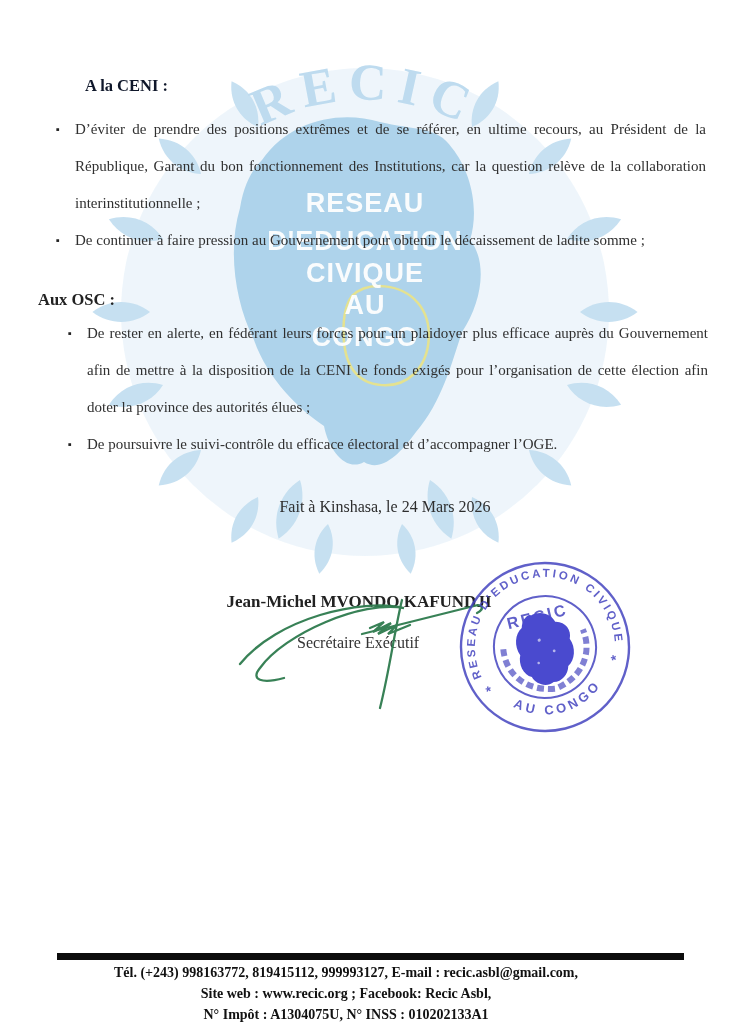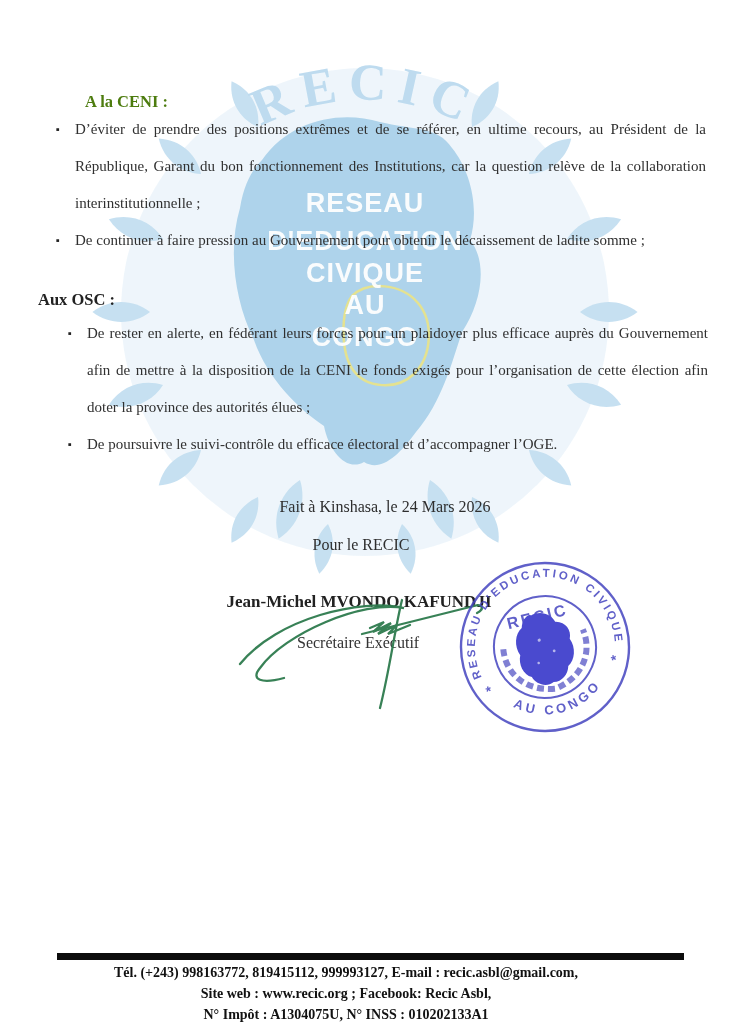--- a/index.html
+++ b/index.html
@@ -5,21 +5,21 @@
   html,body{margin:0;padding:0;background:#888;}
   .page{
     position:relative; width:748px; height:1024px; background:#ffffff;
     overflow:hidden; font-family:"Liberation Serif", serif; color:#2e2e2e;
     margin:0 auto;
   }
   
   .wm{position:absolute; left:0; top:0; z-index:0;}
   
   .content{position:absolute; inset:0; z-index:2;}
-  .h-ceni{position:absolute; left:85px; top:92px; font-size:16.5px; font-weight:bold; color:#4d7c0f;}
+  .h-ceni{position:absolute; left:85px; top:76px; font-size:16.5px; font-weight:bold; color:#0f172a;}
   .h-osc{position:absolute; left:18px; top:290px; font-size:16.5px; font-weight:bold; color:#222;margin-left:20px;}
   .blist{position:absolute; list-style:none; margin:0; padding:0; font-size:15px; line-height:37px; color:#303030;}
   .blist.l1{left:56px; top:111px; width:650px;}
   .blist.l2{left:68px; top:315px; width:640px;}
   .blist li{position:relative; padding-left:19px; text-align:justify;}
   .blist .bl{position:absolute; left:0; top:0; font-size:11px; color:#222;}
   .centerline{position:absolute; left:0; width:722px; text-align:center;}
   .dateline{top:498px; font-size:16px;padding-left:24px;}
   .pourline{top:536px; font-size:16px;}
   .nameline{top:592px; width:718px; font-size:17px; font-weight:bold; color:#222;}
@@ -111,21 +111,20 @@
         <span class="bl">▪</span>
         <span>De rester en alerte, en fédérant leurs forces pour un plaidoyer plus efficace auprès du Gouvernement afin de mettre à la disposition de la CENI le fonds exigés pour l’organisation de cette élection afin doter la province des autorités élues ;</span>
       </li>
       <li>
         <span class="bl">▪</span>
         <span>De poursuivre le suivi-contrôle du efficace électoral et d’accompagner l’OGE.</span>
       </li>
     </ul>
 
     <div class="centerline dateline">Fait à Kinshasa, le 24 Mars 2026</div>
-    <div class="centerline pourline">Pour le RECIC</div>
     <div class="centerline nameline">Jean-Michel MVONDO KAFUNDJI</div>
     <div class="titleline">Secrétaire Exécutif</div>
   </div>
 
   <svg class="sig" width="290" height="130" viewBox="0 0 290 130" aria-hidden="true">
     <g fill="none" stroke="#2e7b4e" stroke-width="2.3" stroke-linecap="round" opacity="0.95">
       <path d="M 18 78 C 55 32 140 12 182 22 C 140 14 62 48 38 82 C 28 94 40 98 62 92"></path>
       <path d="M 148 42 l 14 -6 l -11 10 l 18 -9 l -13 11 l 19 -9 l -9 9 l 22 -9"></path>
       <path d="M 140 48 L 252 20 C 260 17 263 23 255 27"></path>
       <path d="M 180 14 C 173 42 168 82 158 122"></path>

